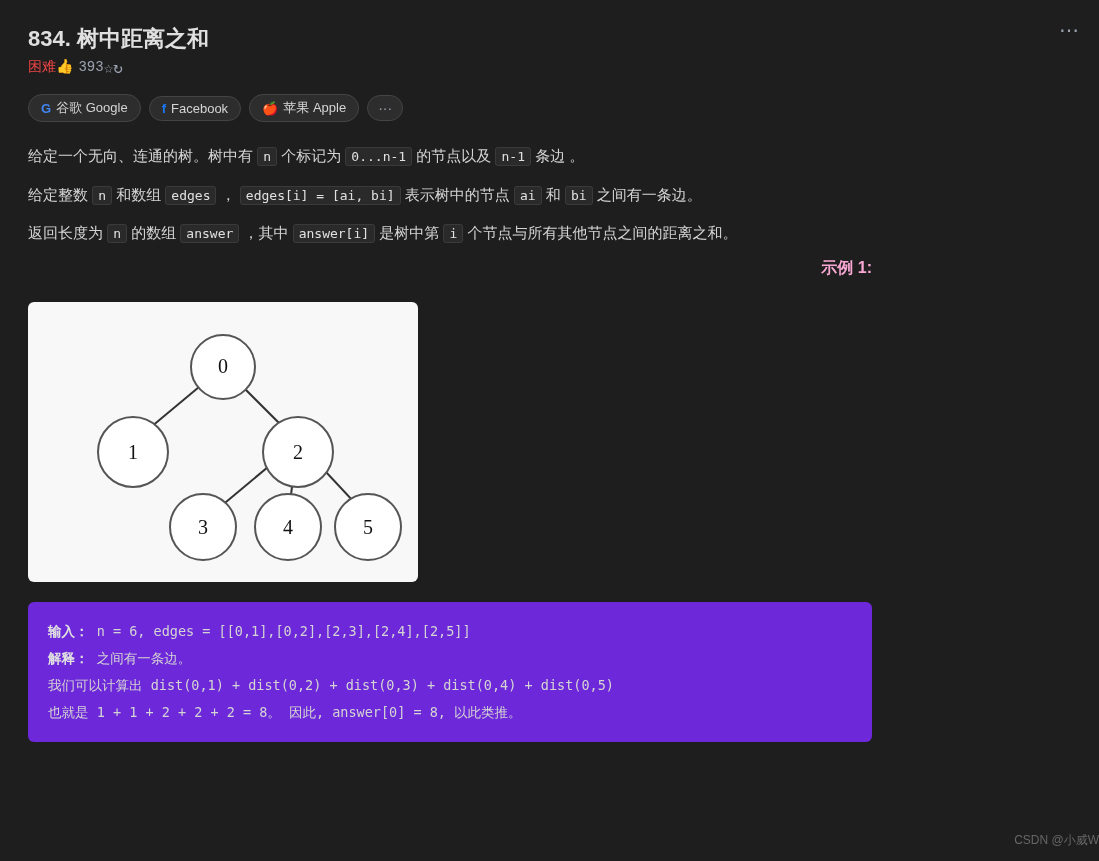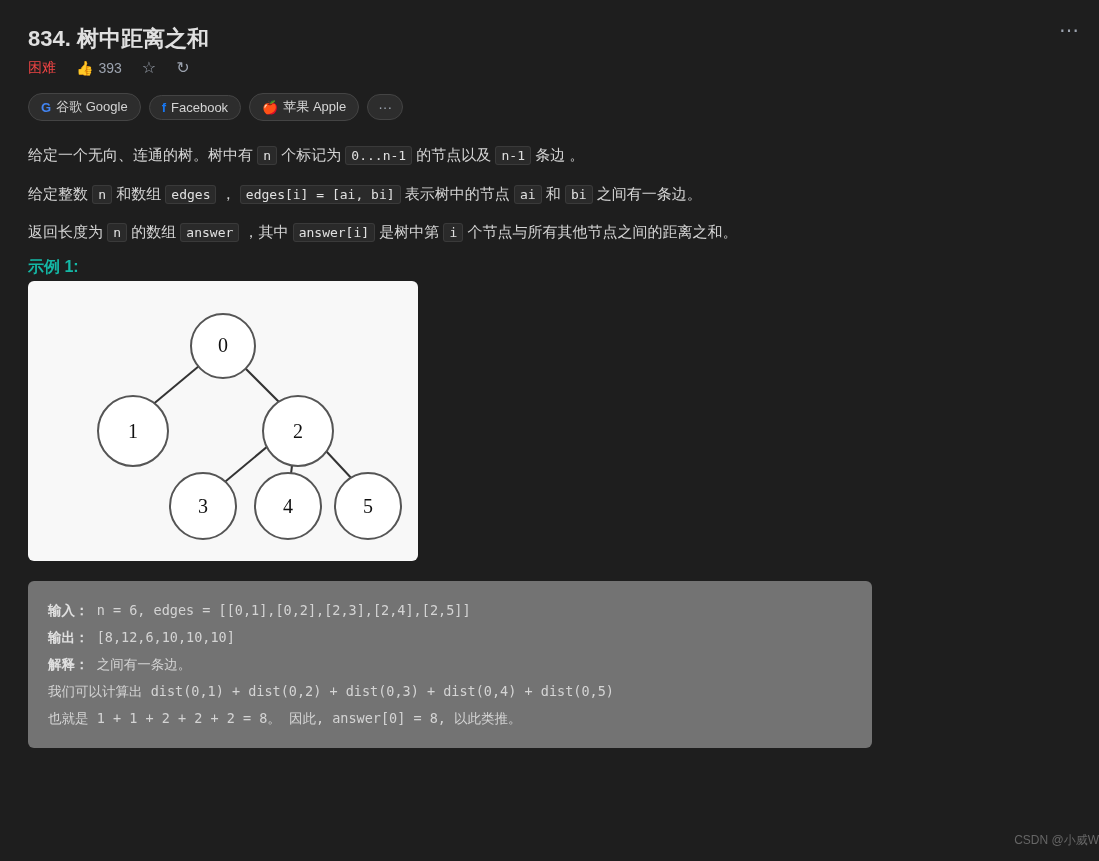--- a/index.html
+++ b/index.html
@@ -17,23 +17,24 @@
       max-width: 900px;
     }
     .title {
       font-size: 22px;
       font-weight: bold;
       color: #e0e0e0;
       margin-bottom: 4px;
     }
     .meta-row {
       display: flex;
-      align-items: center;
-      gap: 20px;
+      align-items: flex-start;
+      gap: 0;
       margin-bottom: 16px;
+      font-family: Liberation Mono, monospace;
     }
     .difficulty-hard {
       color: #ef4444;
       font-size: 14px;
       font-weight: 500;
     }
     .like-btn {
       display: flex;
       align-items: center;
       gap: 5px;
@@ -88,40 +89,41 @@
       border: 1px solid #3a3a3a;
       border-radius: 3px;
       padding: 1px 5px;
       font-family: "Consolas", "Monaco", monospace;
       font-size: 13px;
       color: #e0e0e0;
     }
     .example-title {
       font-size: 16px;
       font-weight: bold;
-      color: #14b8a6;
-      margin-bottom: 3px;
+      color: #f9a8d4;
+      margin-bottom: 23px;
+      text-align: right;
     }
     .tree-image-container {
       background-color: #f8f8f8;
       border-radius: 6px;
       width: 390px;
       height: 280px;
       margin-bottom: 20px;
       display: flex;
       align-items: center;
       justify-content: center;
       overflow: hidden;
     }
     .tree-svg {
       width: 360px;
       height: 260px;
     }
     .code-block {
-      background-color: #737373;
+      background-color: #6d28d9;
       border-radius: 6px;
       padding: 16px 20px;
       font-family: "Consolas", "Monaco", monospace;
       font-size: 13.5px;
       line-height: 2;
       color: #d4d4d4;
       max-width: 860px;
     }
     .code-block .label {
       font-weight: bold;
@@ -223,24 +225,20 @@
       </svg>
     </div>
   </div>
 
   <div class="code-block">
     <div>
       <span class="label">输入：</span>
       <span>n = 6, edges = [[0,1],[0,2],[2,3],[2,4],[2,5]]</span>
     </div>
     <div>
-      <span class="label">输出：</span>
-      <span>[8,12,6,10,10,10]</span>
-    </div>
-    <div>
       <span class="label">解释：</span>
       <span>之间有一条边。</span>
     </div>
     <div>我们可以计算出 dist(0,1) + dist(0,2) + dist(0,3) + dist(0,4) + dist(0,5)</div>
     <div>也就是 1 + 1 + 2 + 2 + 2 = 8。 因此, answer[0] = 8, 以此类推。</div>
   </div>
 </div>
 
 <div class="menu-dots">⋯</div>
 <div class="watermark">CSDN @小威W</div>

